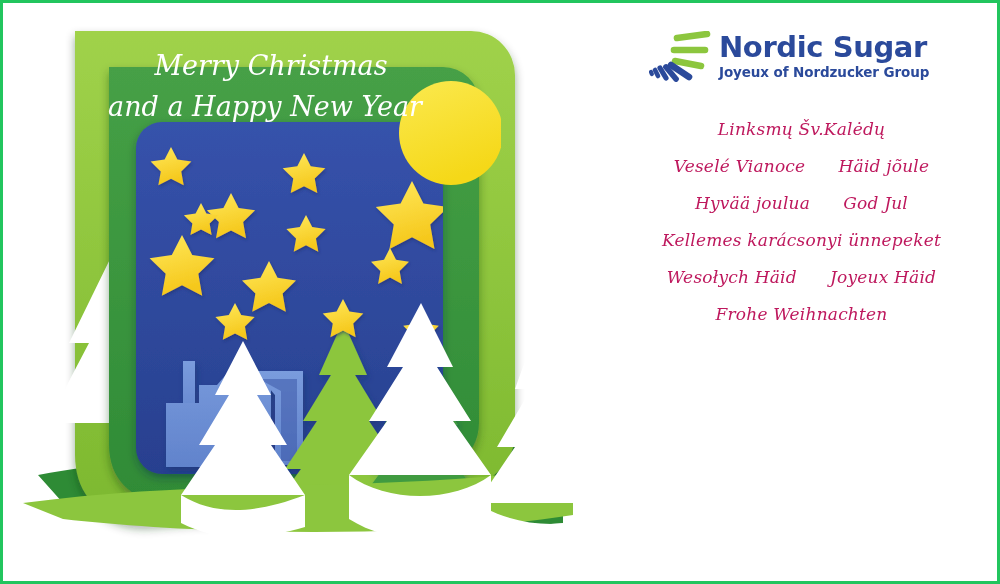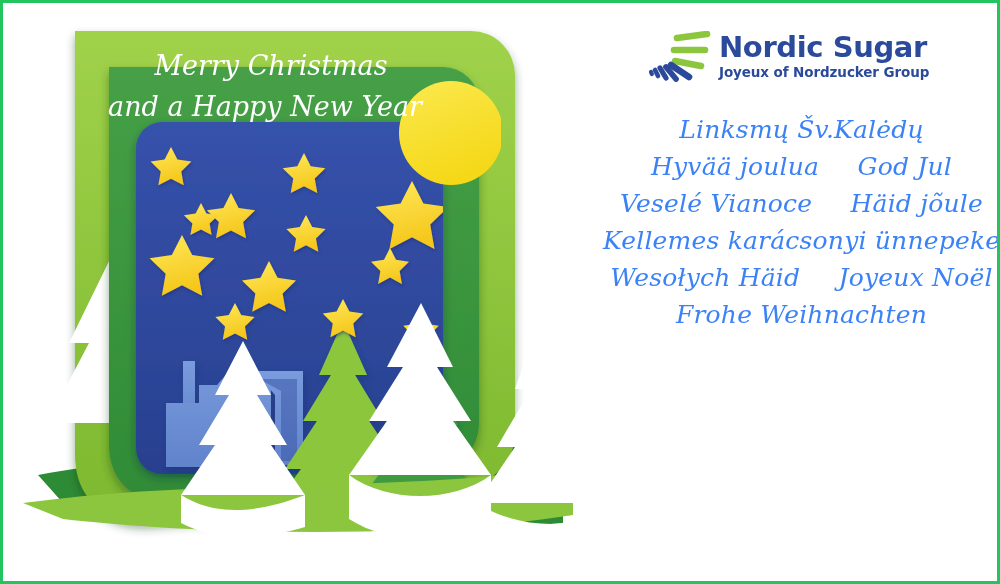--- a/index.html
+++ b/index.html
@@ -25,24 +25,24 @@
   }
   .logo-sub{
     font-family:"DejaVu Sans",sans-serif;font-weight:bold;font-size:13.5px;
     color:#2b4a9b;line-height:18px;white-space:nowrap;letter-spacing:-0.1px;
   }
   .greetings{
     position:absolute;left:0;top:108px;width:397px;
     text-align:center;
   }
   .greet-line{
-    color:#3b82f6;
+    color:#be185d;
     font-family:"DejaVu Serif",serif;
     font-style:italic;
-    font-size:25px;
+    font-size:17px;
     line-height:37px;
     white-space:nowrap;
     letter-spacing:0.2px;
   }
   .greet-line span{display:inline-block;}
   .greet-gap{display:inline-block;width:22px;}
 </style>
 </head>
 <body>
 
@@ -219,36 +219,36 @@
         <div class="logo-name">Nordic Sugar</div>
         <div class="logo-sub">Joyeux of Nordzucker Group</div>
       </div>
     </div>
 
     <div class="greetings">
       <div class="greet-line">
         <span>Linksmų Šv.Kalėdų</span>
       </div>
       <div class="greet-line">
+        <span>Veselé Vianoce</span>
+        <span class="greet-gap"></span>
+        <span>Häid jõule</span>
+      </div>
+      <div class="greet-line">
         <span>Hyvää joulua</span>
         <span class="greet-gap"></span>
         <span>God Jul</span>
       </div>
       <div class="greet-line">
-        <span>Veselé Vianoce</span>
-        <span class="greet-gap"></span>
-        <span>Häid jõule</span>
-      </div>
-      <div class="greet-line">
         <span>Kellemes karácsonyi ünnepeket</span>
       </div>
       <div class="greet-line">
         <span>Wesołych Häid</span>
         <span class="greet-gap"></span>
-        <span>Joyeux Noël</span>
+        <span>Joyeux Häid</span>
       </div>
       <div class="greet-line">
         <span>Frohe Weihnachten</span>
       </div>
     </div>
 
   </div>
 </div>
 
 </body></html>

